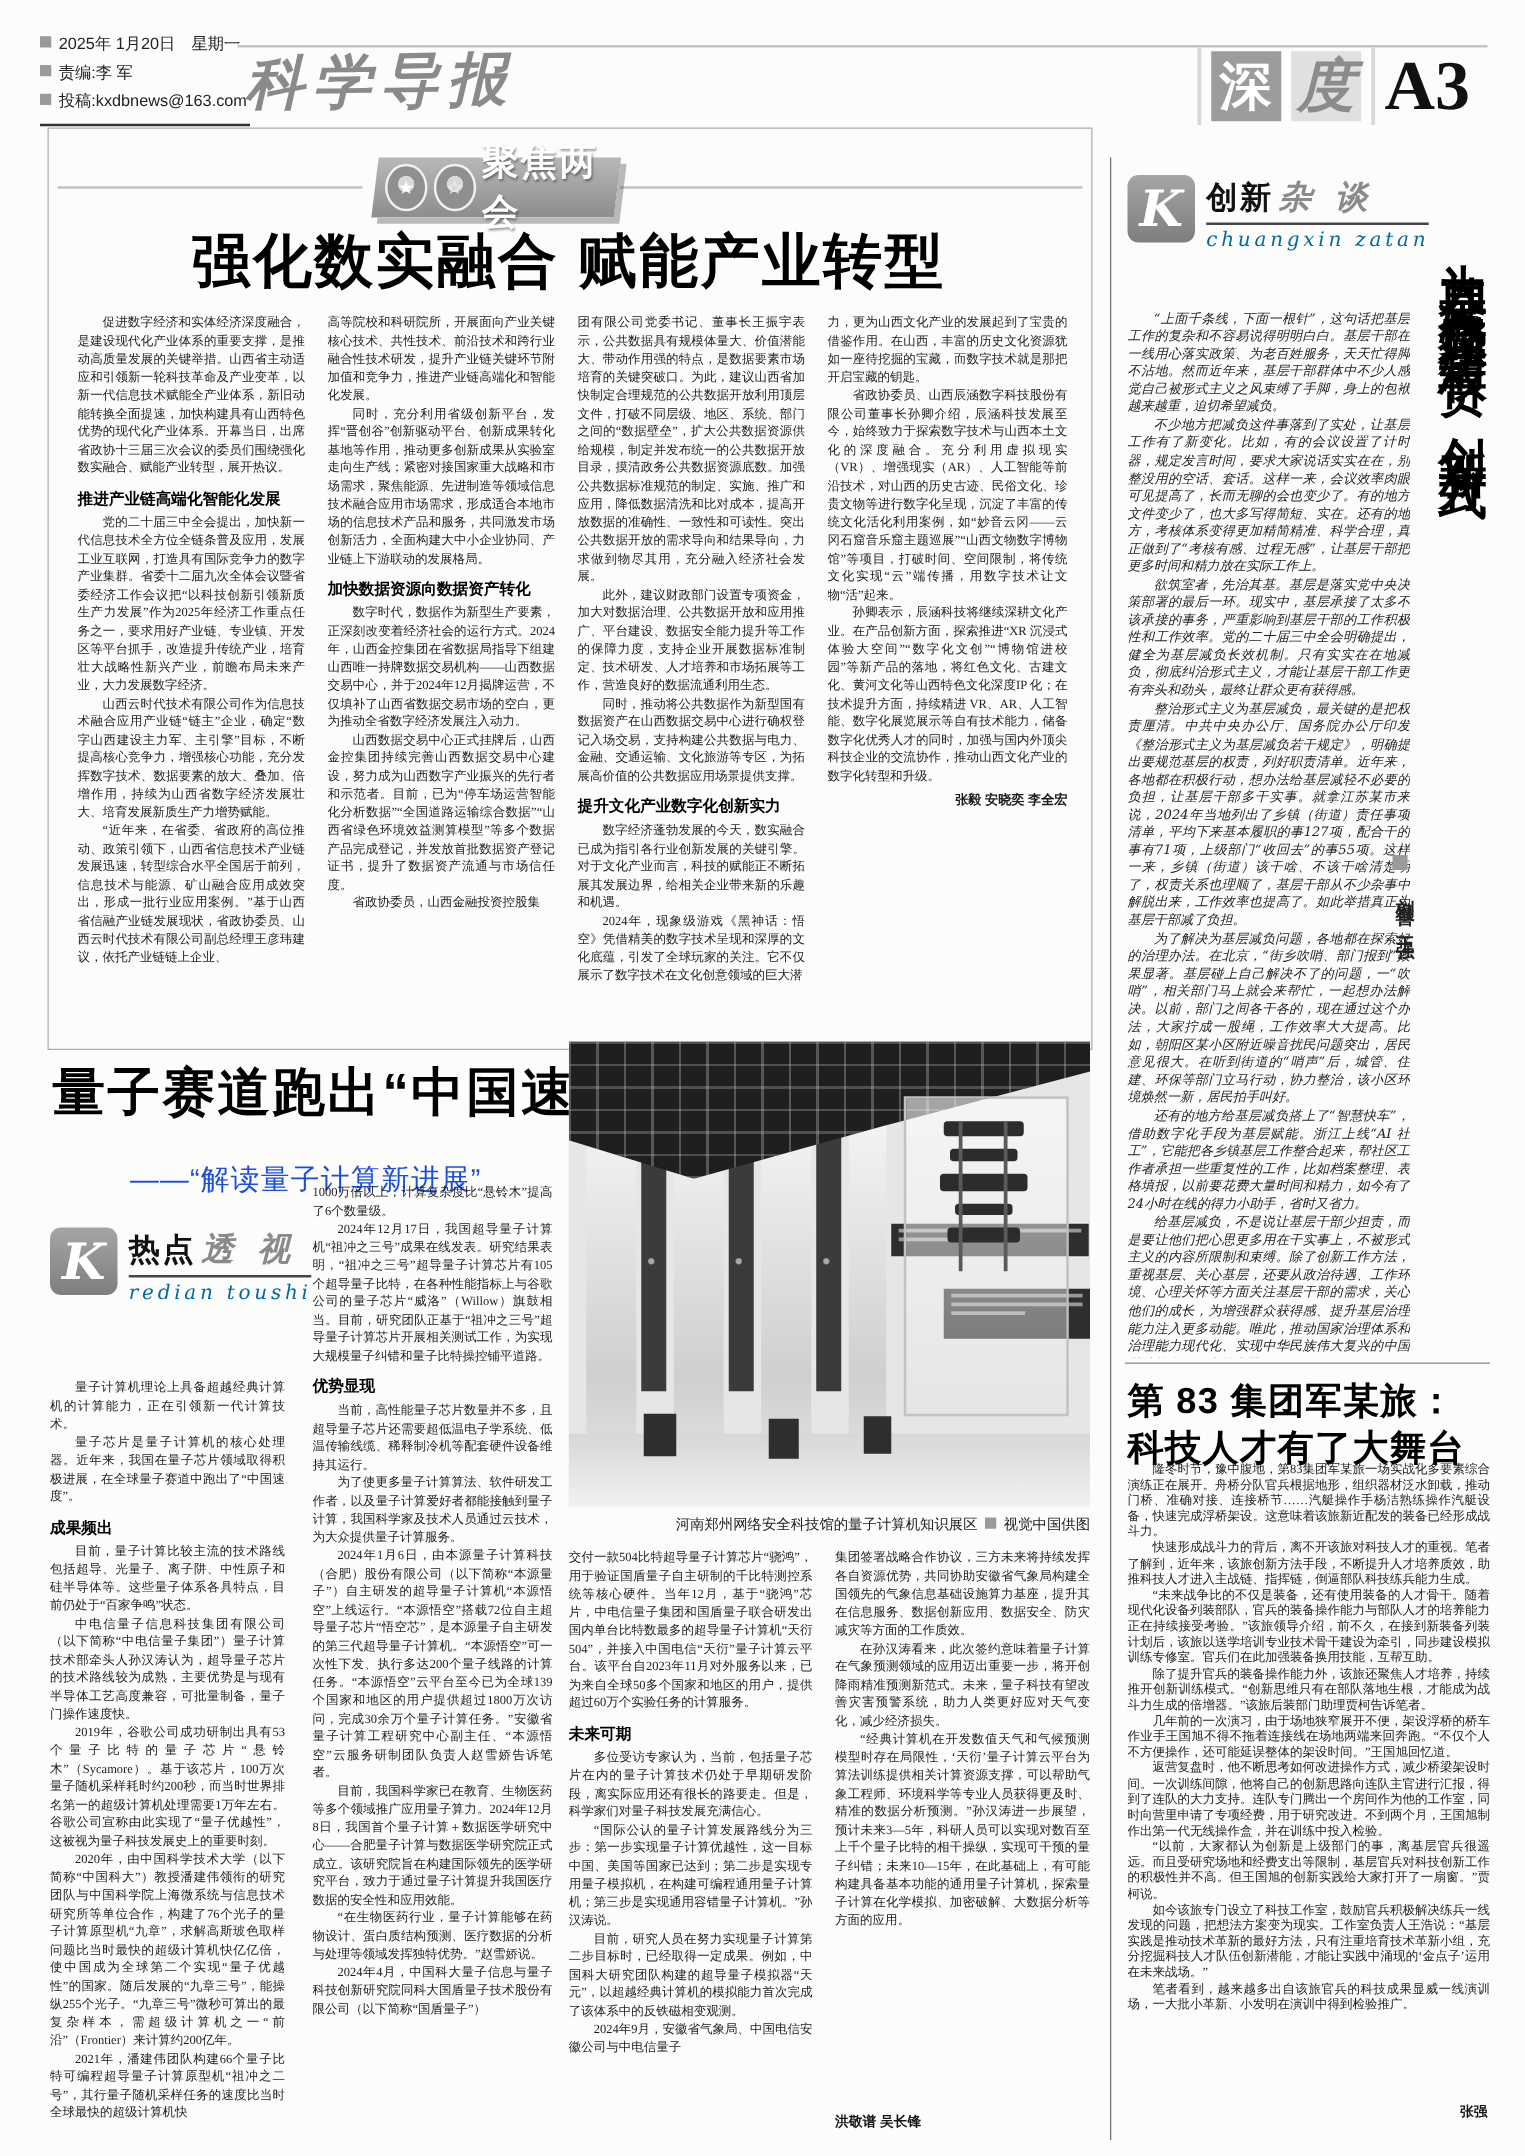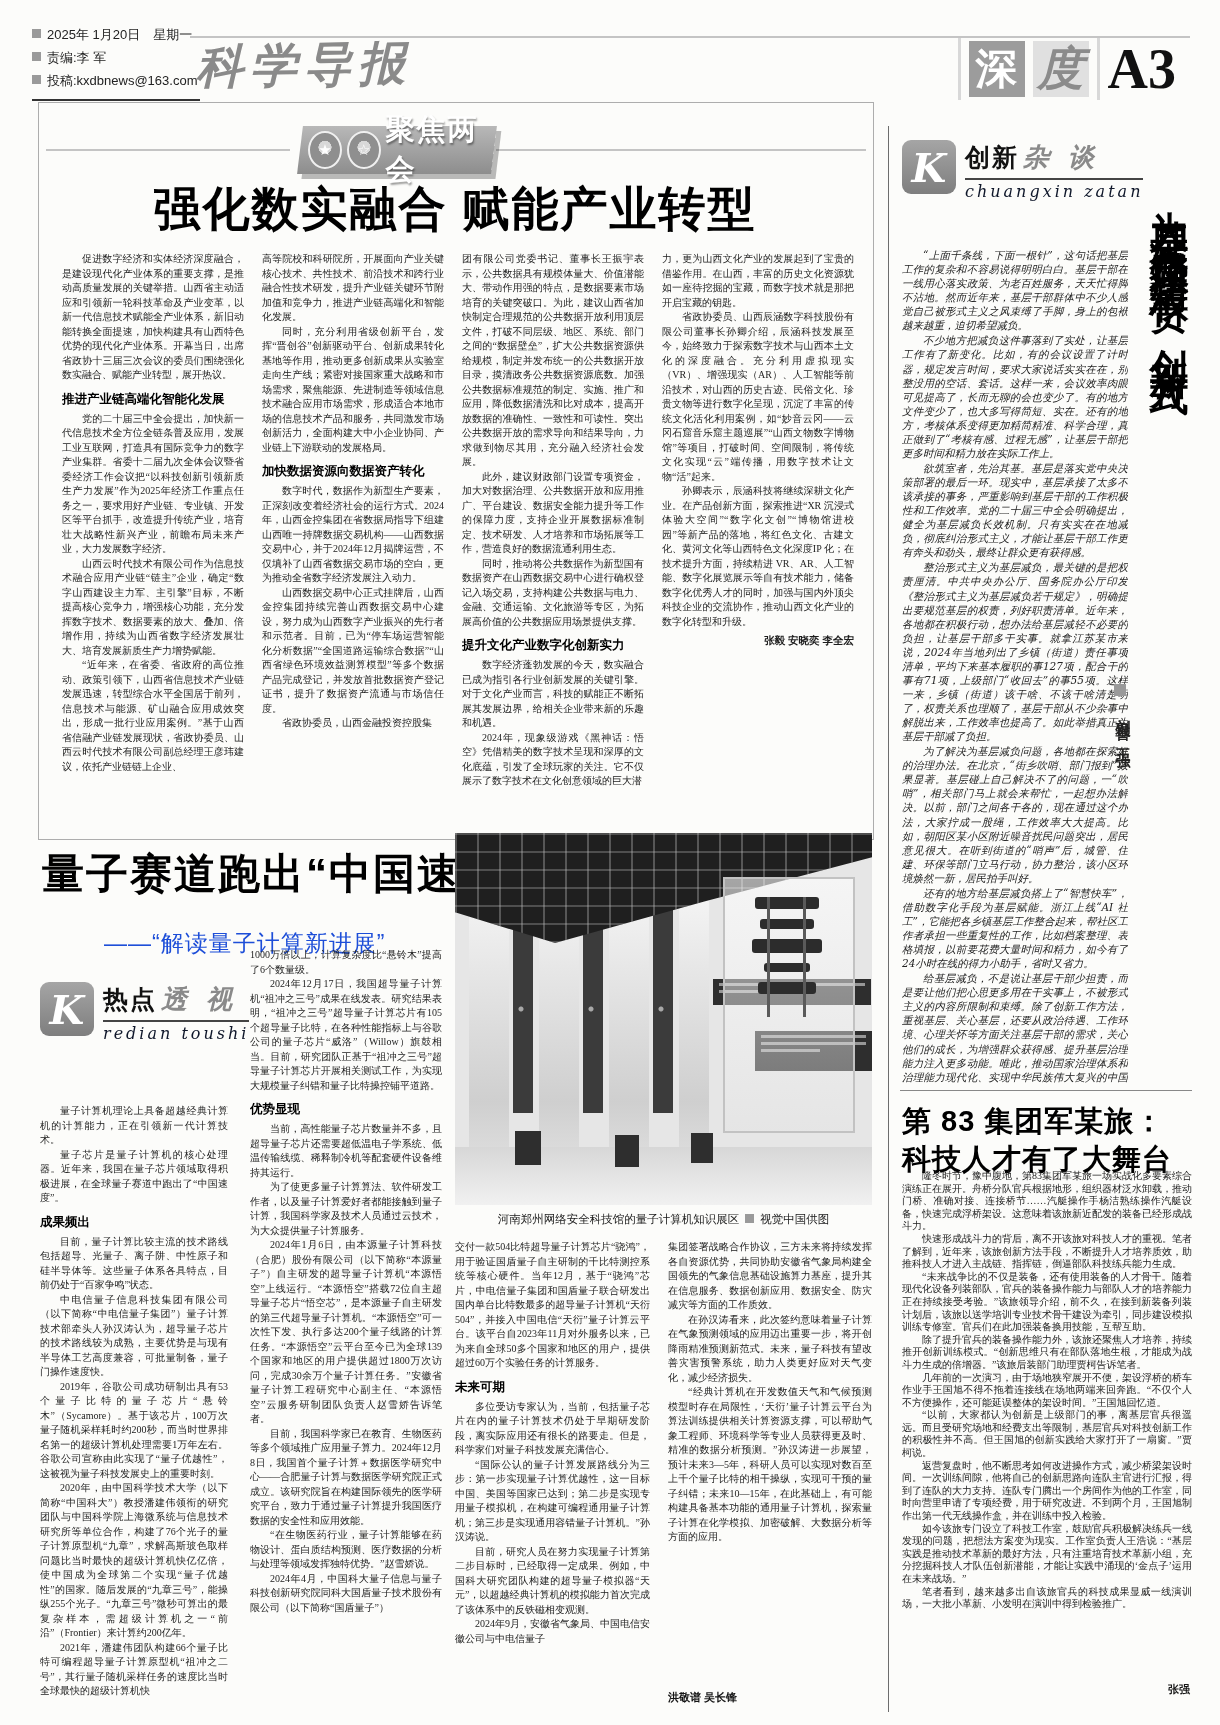--- a/index.html
+++ b/index.html
@@ -45,40 +45,40 @@
               font-weight:900;font-size:42px;letter-spacing:2px;color:#000;white-space:nowrap;}
   .q-subtitle{position:absolute;left:104px;top:928px;font-family:"Liberation Sans",sans-serif;
               font-size:23px;font-weight:500;color:#1d4ed8;letter-spacing:1px;}
   .k-badge{position:absolute;display:flex;gap:9px;align-items:flex-start;}
   .k-box{width:54px;height:54px;border-radius:9px;background:linear-gradient(180deg,#a5a5a5,#7e7e7e);
          color:#fff;font-family:"DejaVu Serif",serif;font-style:italic;font-weight:bold;font-size:40px;
          display:flex;align-items:center;justify-content:center;}
   .k-title-row{border-bottom:2px solid #444;padding-bottom:3px;white-space:nowrap;}
   .k-title-main{font-family:"Liberation Sans",sans-serif;font-weight:900;font-size:25px;color:#111;letter-spacing:2px;}
   .k-title-script{font-family:"DejaVu Serif",serif;font-style:italic;font-weight:bold;font-size:26px;color:#8a8a8a;letter-spacing:5px;}
-  .k-pinyin{font-family:"DejaVu Serif",serif;font-style:italic;font-size:16px;color:#0f172a;letter-spacing:3px;margin-top:2px;}
+  .k-pinyin{font-family:"DejaVu Serif",serif;font-style:italic;font-size:16px;color:#0369a1;letter-spacing:3px;margin-top:2px;}
   
   .photo{position:absolute;left:455px;top:833px;width:417px;height:372px;background:#e6e6e6;overflow:hidden;}
   .ph-ceiling{position:absolute;left:0;top:0;width:100%;height:110px;background:
       repeating-linear-gradient(90deg,rgba(190,190,190,.35) 0 2px,transparent 2px 22px),
       repeating-linear-gradient(0deg,rgba(190,190,190,.3) 0 2px,transparent 2px 18px),#1f1f1f;
       clip-path:polygon(0 0,100% 0,100% 22%,60% 62%,24% 100%,0 72%);}
   .ph-pillar{position:absolute;top:28px;width:40px;height:344px;background:linear-gradient(180deg,#fafafa,#cfcfcf 70%,#e9e9e9);}
   .ph-dark{position:absolute;top:20px;width:20px;height:260px;background:
       radial-gradient(circle at 50% 20%,#bdbdbd 0 2px,transparent 3px),
       radial-gradient(circle at 40% 60%,#a8a8a8 0 2px,transparent 3px),#3b3b3b;}
   .ph-case{position:absolute;left:268px;top:44px;width:128px;height:252px;border:2px solid #c2c2c2;
            background:linear-gradient(180deg,rgba(255,255,255,.6),rgba(228,228,228,.35));}
   .ph-machine{position:absolute;left:22px;top:18px;width:80px;height:150px;}
   .ph-disc{background:#2c2c2c;margin:0 auto 10px;border-radius:3px;}
   .ph-rod{position:absolute;background:#5a5a5a;width:3px;}
   .ph-panel{position:absolute;background:#2e2e2e;}
   .ph-panel i{display:block;height:3px;margin:4px 6px;background:rgba(255,255,255,.5);}
   .ph-floor{position:absolute;left:0;bottom:0;width:100%;height:58px;background:linear-gradient(180deg,#d7d7d7,#f1f1f1);}
-  .photo-caption{position:absolute;left:455px;top:1212px;width:417px;text-align:center;
+  .photo-caption{position:absolute;left:455px;top:1212px;width:417px;text-align:right;
                  font-family:Liberation Mono, monospace;font-size:11.5px;color:#1a1a1a;}
   .photo-caption .csq{display:inline-block;width:9px;height:9px;background:#9a9a9a;margin:0 6px;vertical-align:0;}
   
   .divider{position:absolute;left:888px;top:126px;width:1px;height:1586px;background:#6d6d6d;}
   .zatan-body{position:absolute;left:902px;top:248px;width:226px;height:838px;overflow:hidden;
               font-family:"DejaVu Serif",serif;font-style:italic;font-size:10.5px;line-height:1.34;
               text-align:justify;color:#222;}
   .zatan-body .para{margin:0 0 1px;}
   .v-headline{position:absolute;left:1142px;top:180px;height:900px;writing-mode:vertical-rl;text-orientation:upright;
               font-family:"Liberation Sans",sans-serif;font-weight:900;font-size:39px;letter-spacing:9px;color:#000;}
@@ -277,20 +277,20 @@
   <div class="army-headline">
     <div>第 83 集团军某旅：</div>
     <div>科技人才有了大舞台</div>
   </div>
   <div class="army-body">
       <p class="para">隆冬时节，豫中腹地，第83集团军某旅一场实战化多要素综合演练正在展开。舟桥分队官兵根据地形，组织器材泛水卸载，推动门桥、准确对接、连接桥节……汽艇操作手杨洁熟练操作汽艇设备，快速完成浮桥架设。这意味着该旅新近配发的装备已经形成战斗力。</p>
       <p class="para">快速形成战斗力的背后，离不开该旅对科技人才的重视。笔者了解到，近年来，该旅创新方法手段，不断提升人才培养质效，助推科技人才进入主战链、指挥链，倒逼部队科技练兵能力生成。</p>
       <p class="para">“未来战争比的不仅是装备，还有使用装备的人才骨干。随着现代化设备列装部队，官兵的装备操作能力与部队人才的培养能力正在持续接受考验。”该旅领导介绍，前不久，在接到新装备列装计划后，该旅以送学培训专业技术骨干建设为牵引，同步建设模拟训练专修室。官兵们在此加强装备换用技能，互帮互助。</p>
       <p class="para">除了提升官兵的装备操作能力外，该旅还聚焦人才培养，持续推开创新训练模式。“创新思维只有在部队落地生根，才能成为战斗力生成的倍增器。”该旅后装部门助理贾柯告诉笔者。</p>
       <p class="para">几年前的一次演习，由于场地狭窄展开不便，架设浮桥的桥车作业手王国旭不得不拖着连接线在场地两端来回奔跑。“不仅个人不方便操作，还可能延误整体的架设时间。”王国旭回忆道。</p>
+      <p class="para">返营复盘时，他不断思考如何改进操作方式，减少桥梁架设时间。一次训练间隙，他将自己的创新思路向连队主官进行汇报，得到了连队的大力支持。连队专门腾出一个房间作为他的工作室，同时向营里申请了专项经费，用于研究改进。不到两个月，王国旭制作出第一代无线操作盒，并在训练中投入检验。</p>
       <p class="para">“以前，大家都认为创新是上级部门的事，离基层官兵很遥远。而且受研究场地和经费支出等限制，基层官兵对科技创新工作的积极性并不高。但王国旭的创新实践给大家打开了一扇窗。”贾柯说。</p>
-      <p class="para">返营复盘时，他不断思考如何改进操作方式，减少桥梁架设时间。一次训练间隙，他将自己的创新思路向连队主官进行汇报，得到了连队的大力支持。连队专门腾出一个房间作为他的工作室，同时向营里申请了专项经费，用于研究改进。不到两个月，王国旭制作出第一代无线操作盒，并在训练中投入检验。</p>
       <p class="para">如今该旅专门设立了科技工作室，鼓励官兵积极解决练兵一线发现的问题，把想法方案变为现实。工作室负责人王浩说：“基层实践是推动技术革新的最好方法，只有注重培育技术革新小组，充分挖掘科技人才队伍创新潜能，才能让实践中涌现的‘金点子’运用在未来战场。”</p>
       <p class="para">笔者看到，越来越多出自该旅官兵的科技成果显威一线演训场，一大批小革新、小发明在演训中得到检验推广。</p>
     </div>
   <div class="army-byline">张强</div>
 
 </div>
 
 </body></html>

